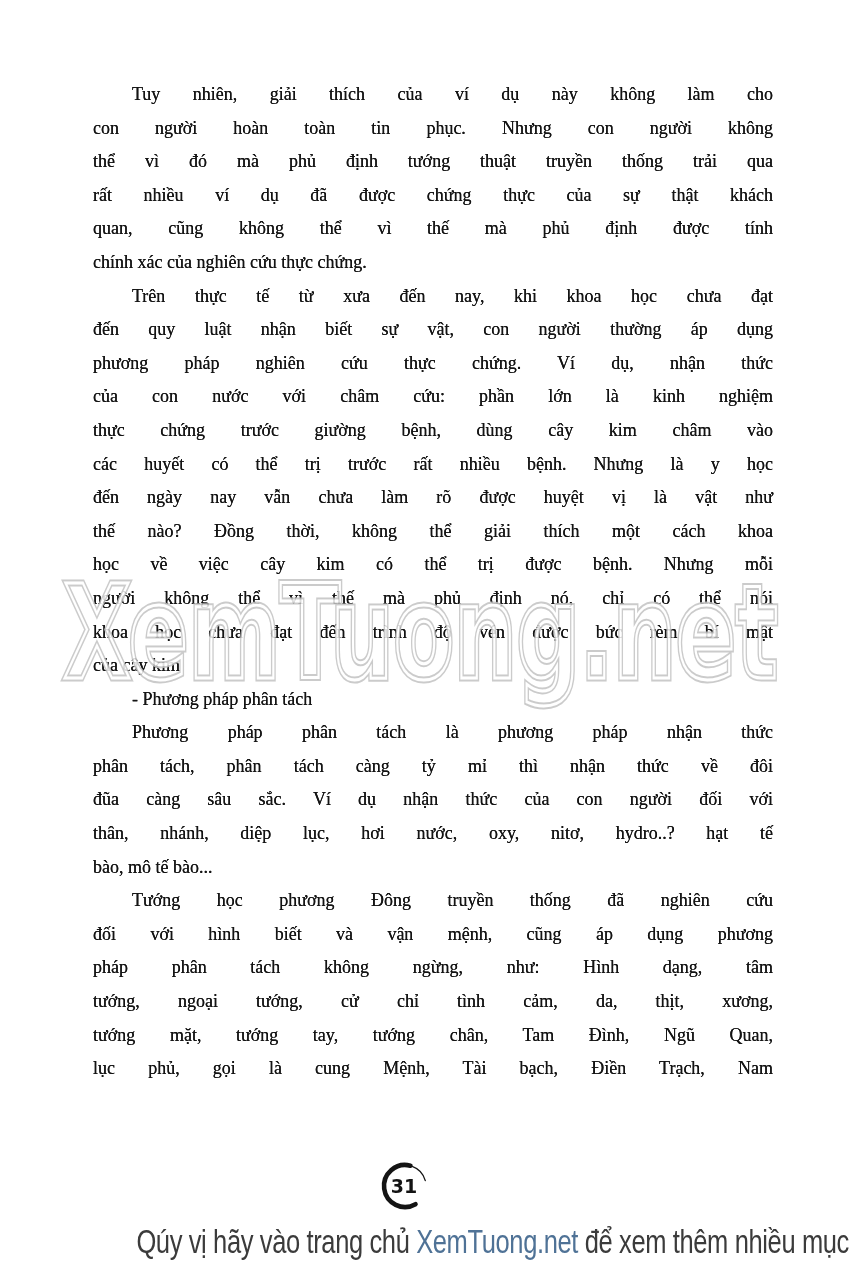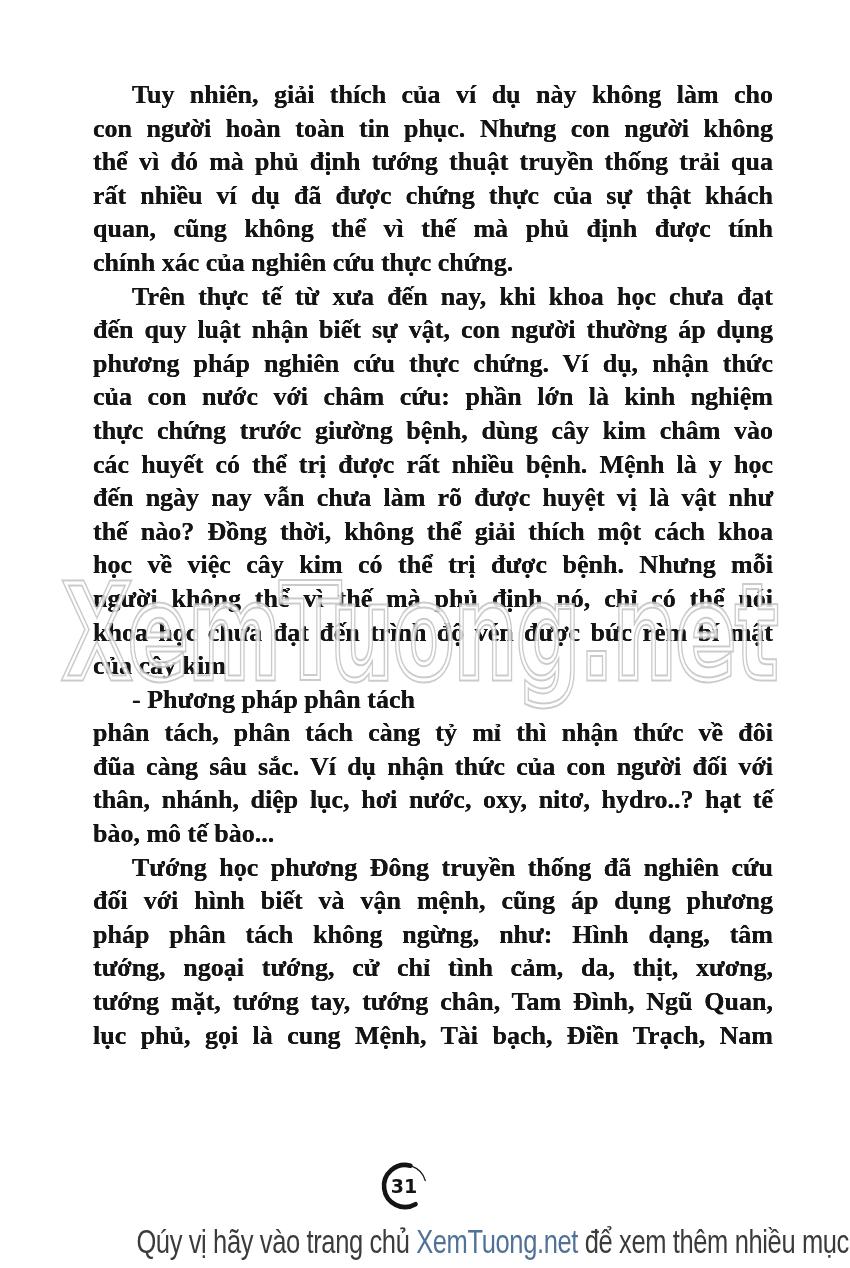--- a/index.html
+++ b/index.html
@@ -16,23 +16,22 @@
     height: 1268px;
     background: var(--page-bg, #ffffff);
     font-family: "Liberation Serif", serif;
   }
   .text-block {
     position: absolute;
     left: 93px;
     top: 78px;
     width: 680px;
     color: var(--body-text, #141414);
-    font-size: 26px;
+    font-size: 18px;
     text-shadow: 0 0 0.5px currentColor;
-    font-weight: bold;
   }
   .line {
     height: 33.6px;
     line-height: 33.6px;
     text-align: justify;
     text-align-last: justify;
   }
   .line.last {
     text-align-last: left;
   }
@@ -105,28 +104,29 @@
       <div class="line">con người hoàn toàn tin phục. Nhưng con người không</div>
       <div class="line">thể vì đó mà phủ định tướng thuật truyền thống trải qua</div>
       <div class="line">rất nhiều ví dụ đã được chứng thực của sự thật khách</div>
       <div class="line">quan, cũng không thể vì thế mà phủ định được tính</div>
       <div class="line last">chính xác của nghiên cứu thực chứng.</div>
       <div class="line indent">Trên thực tế từ xưa đến nay, khi khoa học chưa đạt</div>
       <div class="line">đến quy luật nhận biết sự vật, con người thường áp dụng</div>
       <div class="line">phương pháp nghiên cứu thực chứng. Ví dụ, nhận thức</div>
       <div class="line">của con nước với châm cứu: phần lớn là kinh nghiệm</div>
       <div class="line">thực chứng trước giường bệnh, dùng cây kim châm vào</div>
-      <div class="line">các huyết có thể trị được rất nhiều bệnh. Mệnh là y học</div>
+      <div class="line">các huyết có thể trị trước rất nhiều bệnh. Nhưng là y học</div>
       <div class="line">đến ngày nay vẫn chưa làm rõ được huyệt vị là vật như</div>
       <div class="line">thế nào? Đồng thời, không thể giải thích một cách khoa</div>
       <div class="line">học về việc cây kim có thể trị được bệnh. Nhưng mỗi</div>
       <div class="line">người không thể vì thế mà phủ định nó, chỉ có thể nói</div>
       <div class="line">khoa học chưa đạt đến trình độ vén được bức rèm bí mật</div>
       <div class="line last">của cây kim</div>
       <div class="line last indent">- Phương pháp phân tách</div>
+      <div class="line indent">Phương pháp phân tách là phương pháp nhận thức</div>
       <div class="line">phân tách, phân tách càng tỷ mỉ thì nhận thức về đôi</div>
       <div class="line">đũa càng sâu sắc. Ví dụ nhận thức của con người đối với</div>
       <div class="line">thân, nhánh, diệp lục, hơi nước, oxy, nitơ, hydro..? hạt tế</div>
       <div class="line last">bào, mô tế bào...</div>
       <div class="line indent">Tướng học phương Đông truyền thống đã nghiên cứu</div>
       <div class="line">đối với hình biết và vận mệnh, cũng áp dụng phương</div>
       <div class="line">pháp phân tách không ngừng, như: Hình dạng, tâm</div>
       <div class="line">tướng, ngoại tướng, cử chỉ tình cảm, da, thịt, xương,</div>
       <div class="line">tướng mặt, tướng tay, tướng chân, Tam Đình, Ngũ Quan,</div>
       <div class="line">lục phủ, gọi là cung Mệnh, Tài bạch, Điền Trạch, Nam</div>

